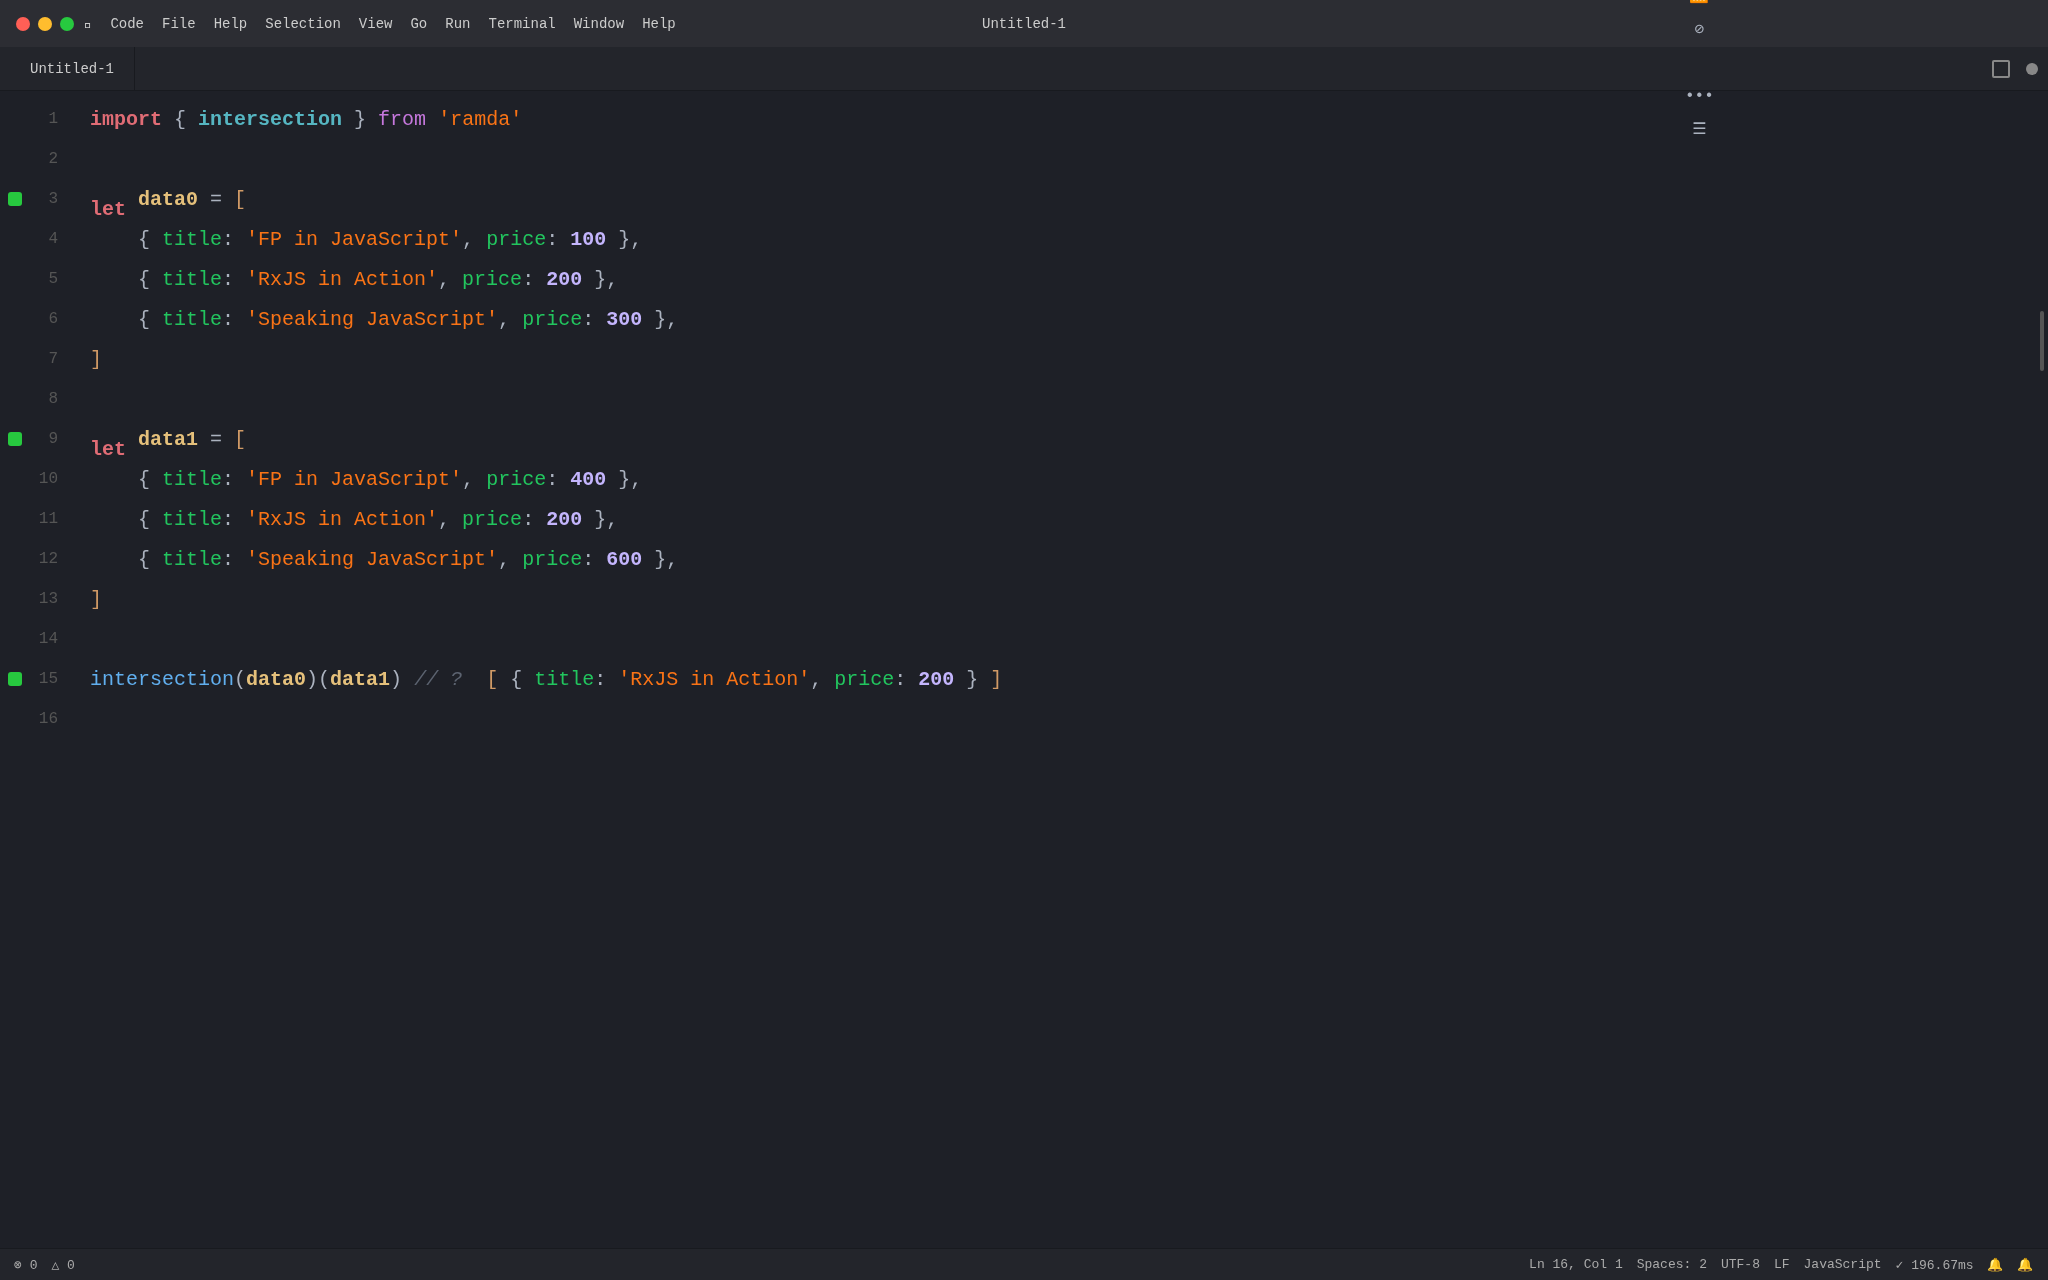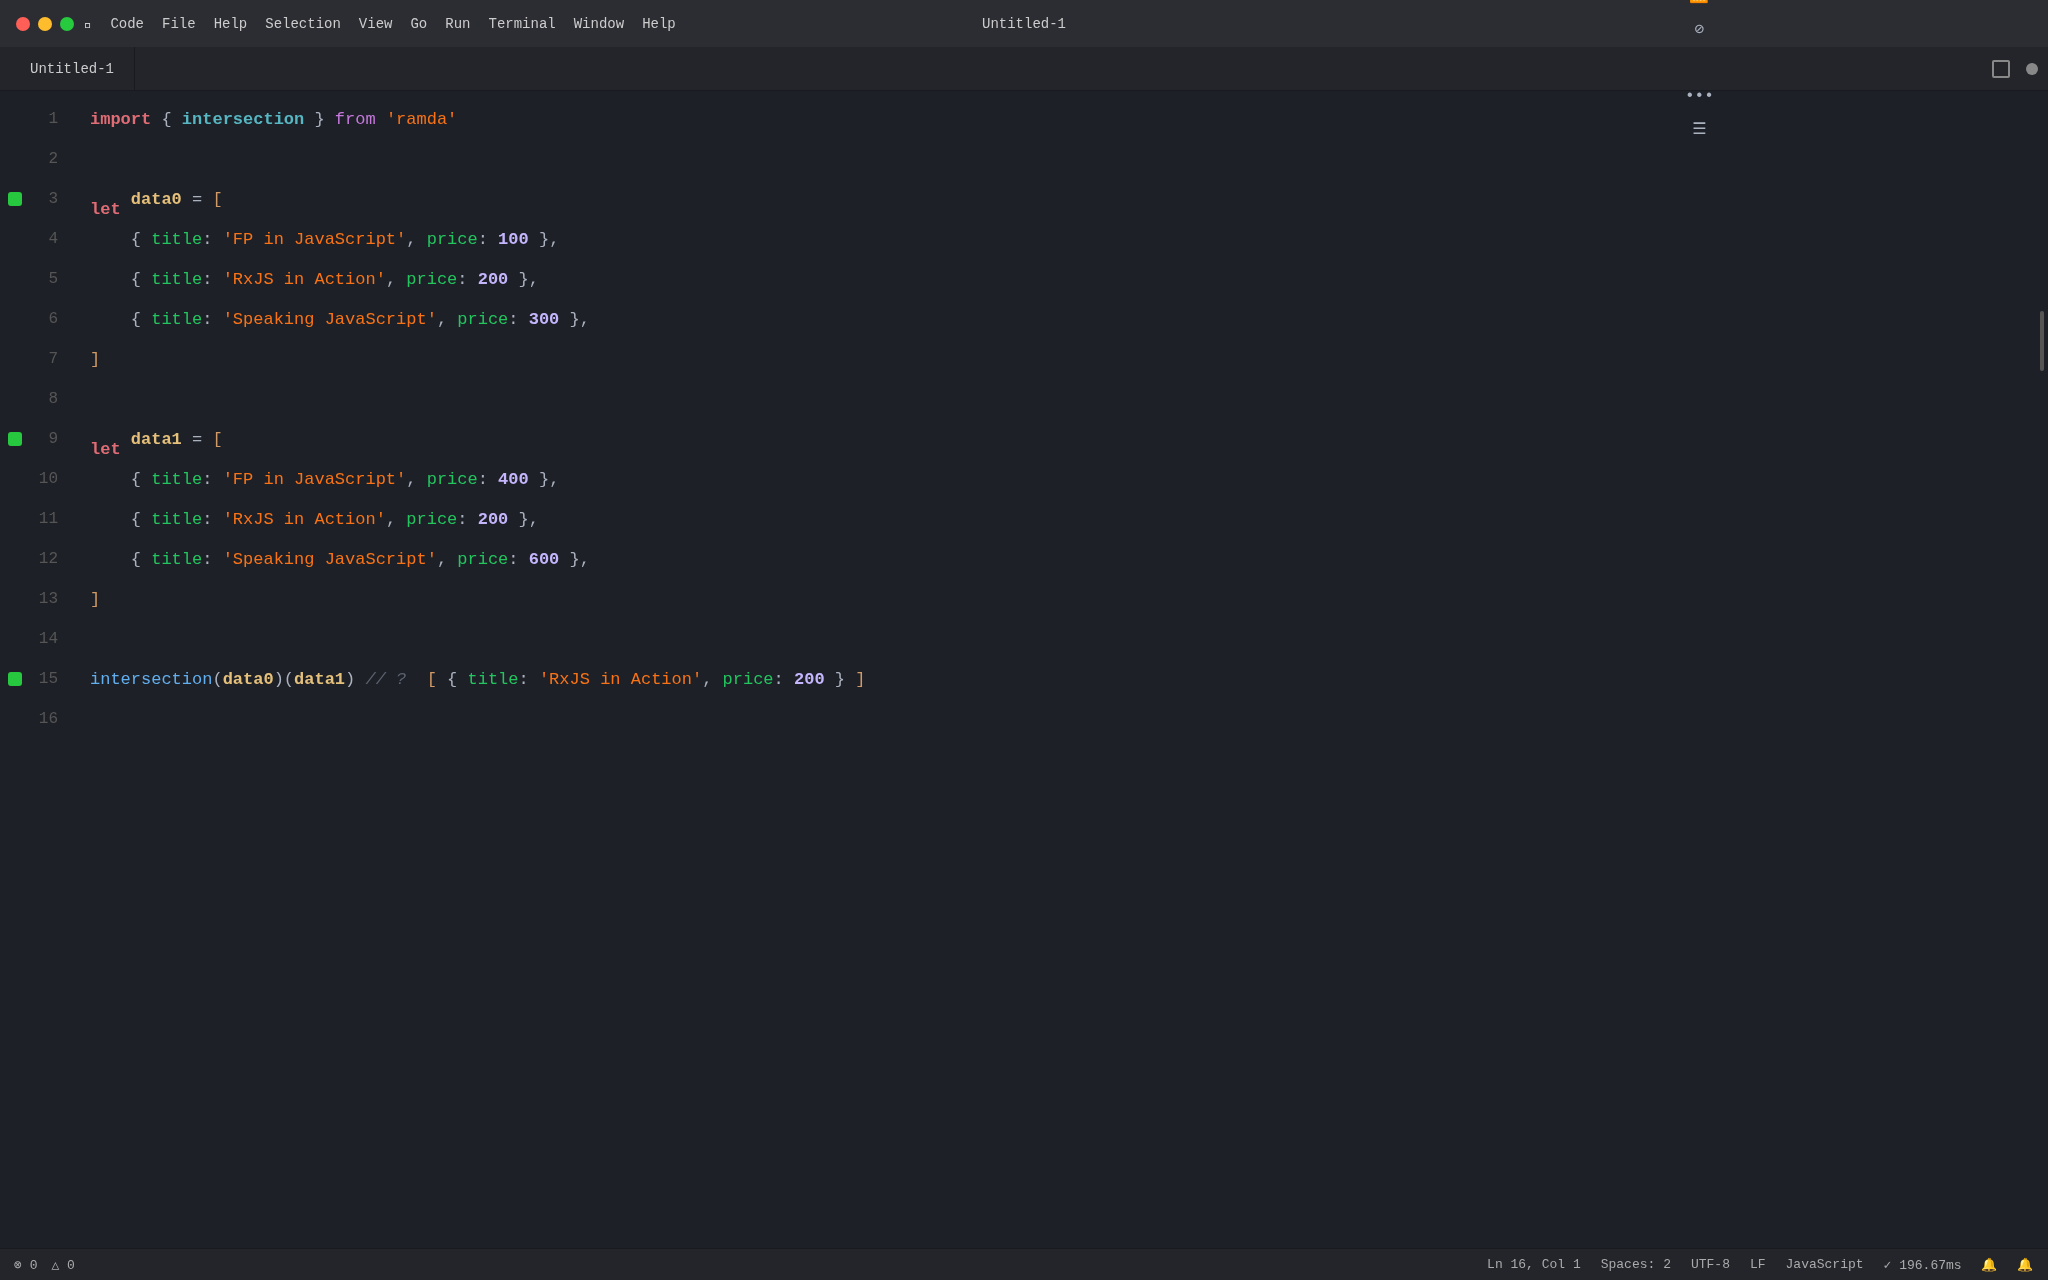--- a/index.html
+++ b/index.html
@@ -156,21 +156,21 @@
     .code-area {
       flex: 1;
       padding: 8px 0;
       overflow-x: auto;
     }
     .code-line {
       height: 40px;
       display: flex;
       align-items: center;
       padding-left: 20px;
-      font-size: 17px;
+      font-size: 20px;
       white-space: pre;
     }
 
     
     .scrollbar-area {
       width: 12px;
       background: #1e2027;
       flex-shrink: 0;
       position: relative;
     }
@@ -191,21 +191,21 @@
       display: flex;
       align-items: center;
       justify-content: space-between;
       padding: 0 14px;
       font-size: 13px;
       color: #aaa;
       border-top: 1px solid #181a1f;
       flex-shrink: 0;
     }
     .status-left { display: flex; align-items: center; gap: 14px; }
-    .status-right { display: flex; align-items: center; gap: 20px; }
+    .status-right { display: flex; align-items: center; gap: 14px; }
 
     
     .kw-import { color: #e06c75; font-weight: bold; }
     .kw-from   { color: #c678dd; font-weight: normal; }
     .kw-let    { color: #e06c75; font-weight: bold; margin-top: 20px; }
     .str       { color: #f97316; }
     .num       { color: #c4b5fd; font-weight: bold; }
     .prop      { color: #22c55e; }
     .punct     { color: #abb2bf; }
     .fn-call   { color: #61afef; }

